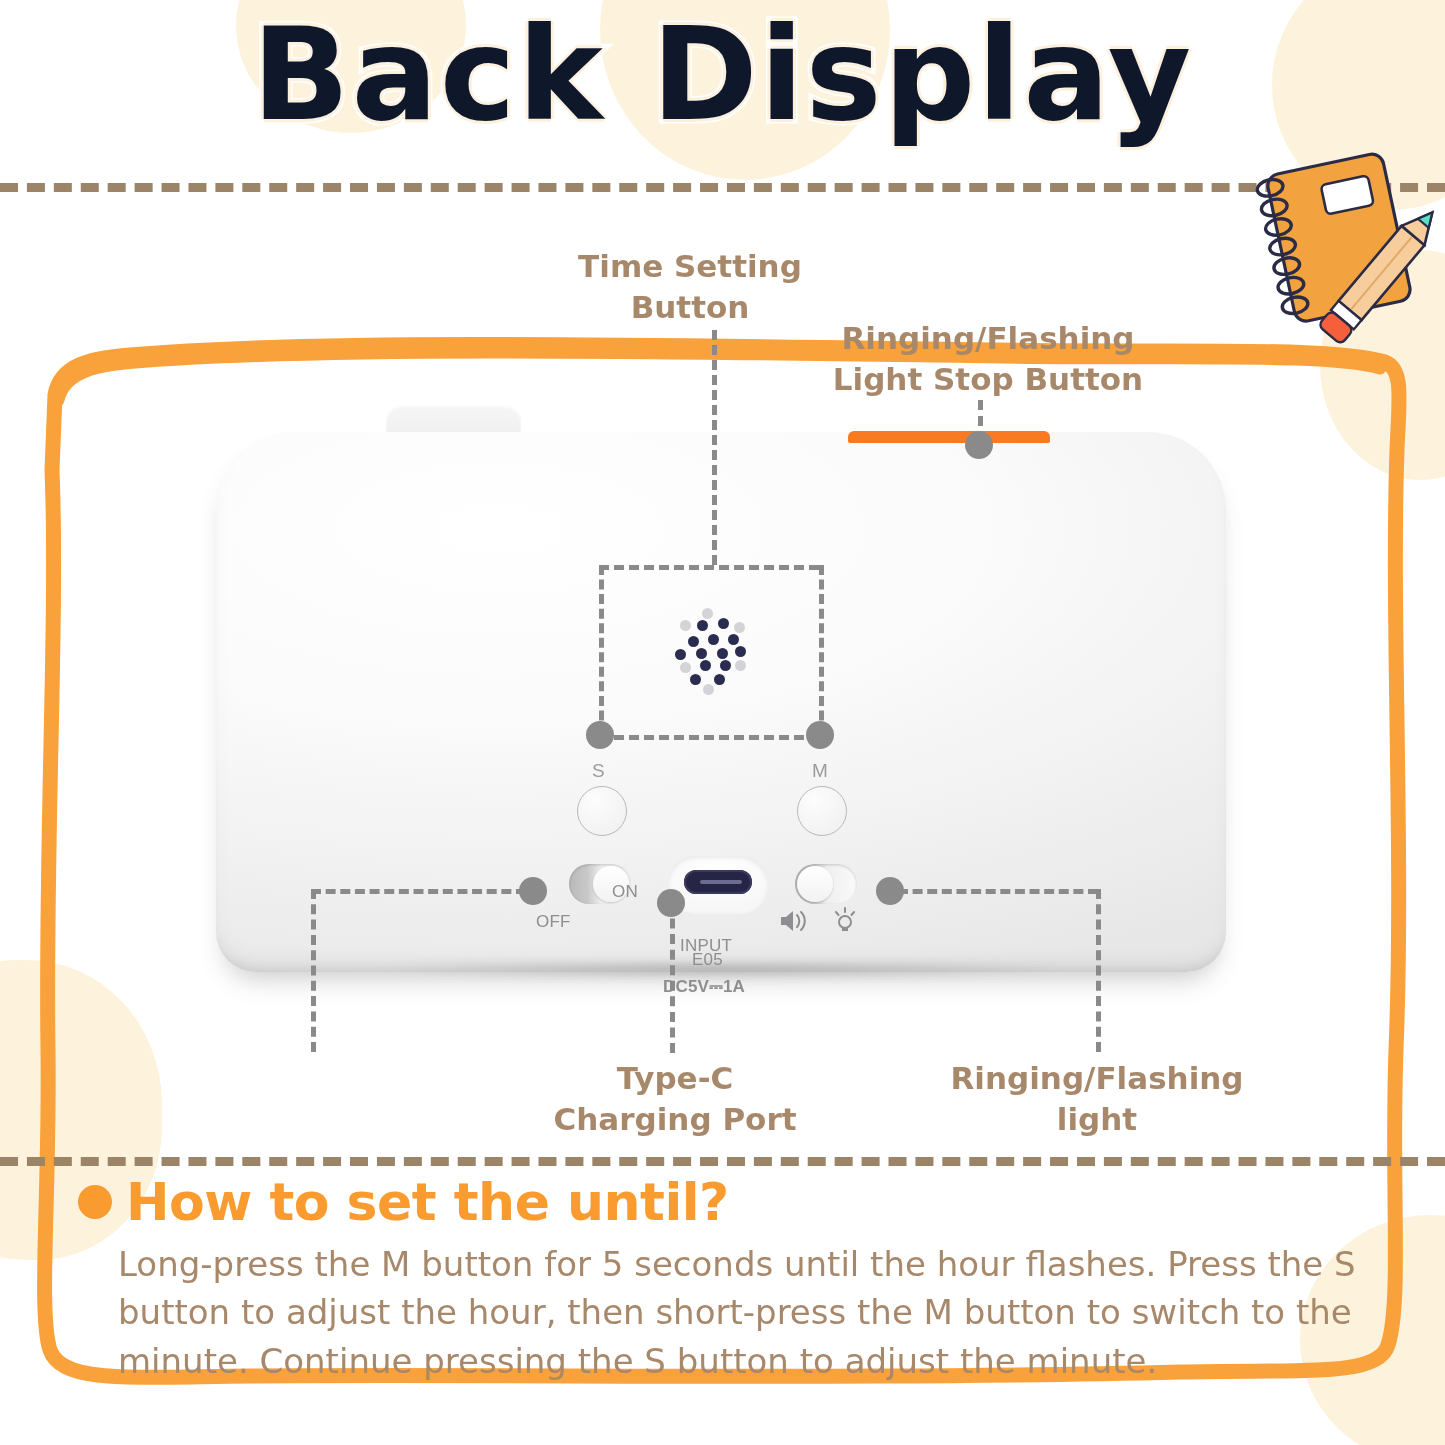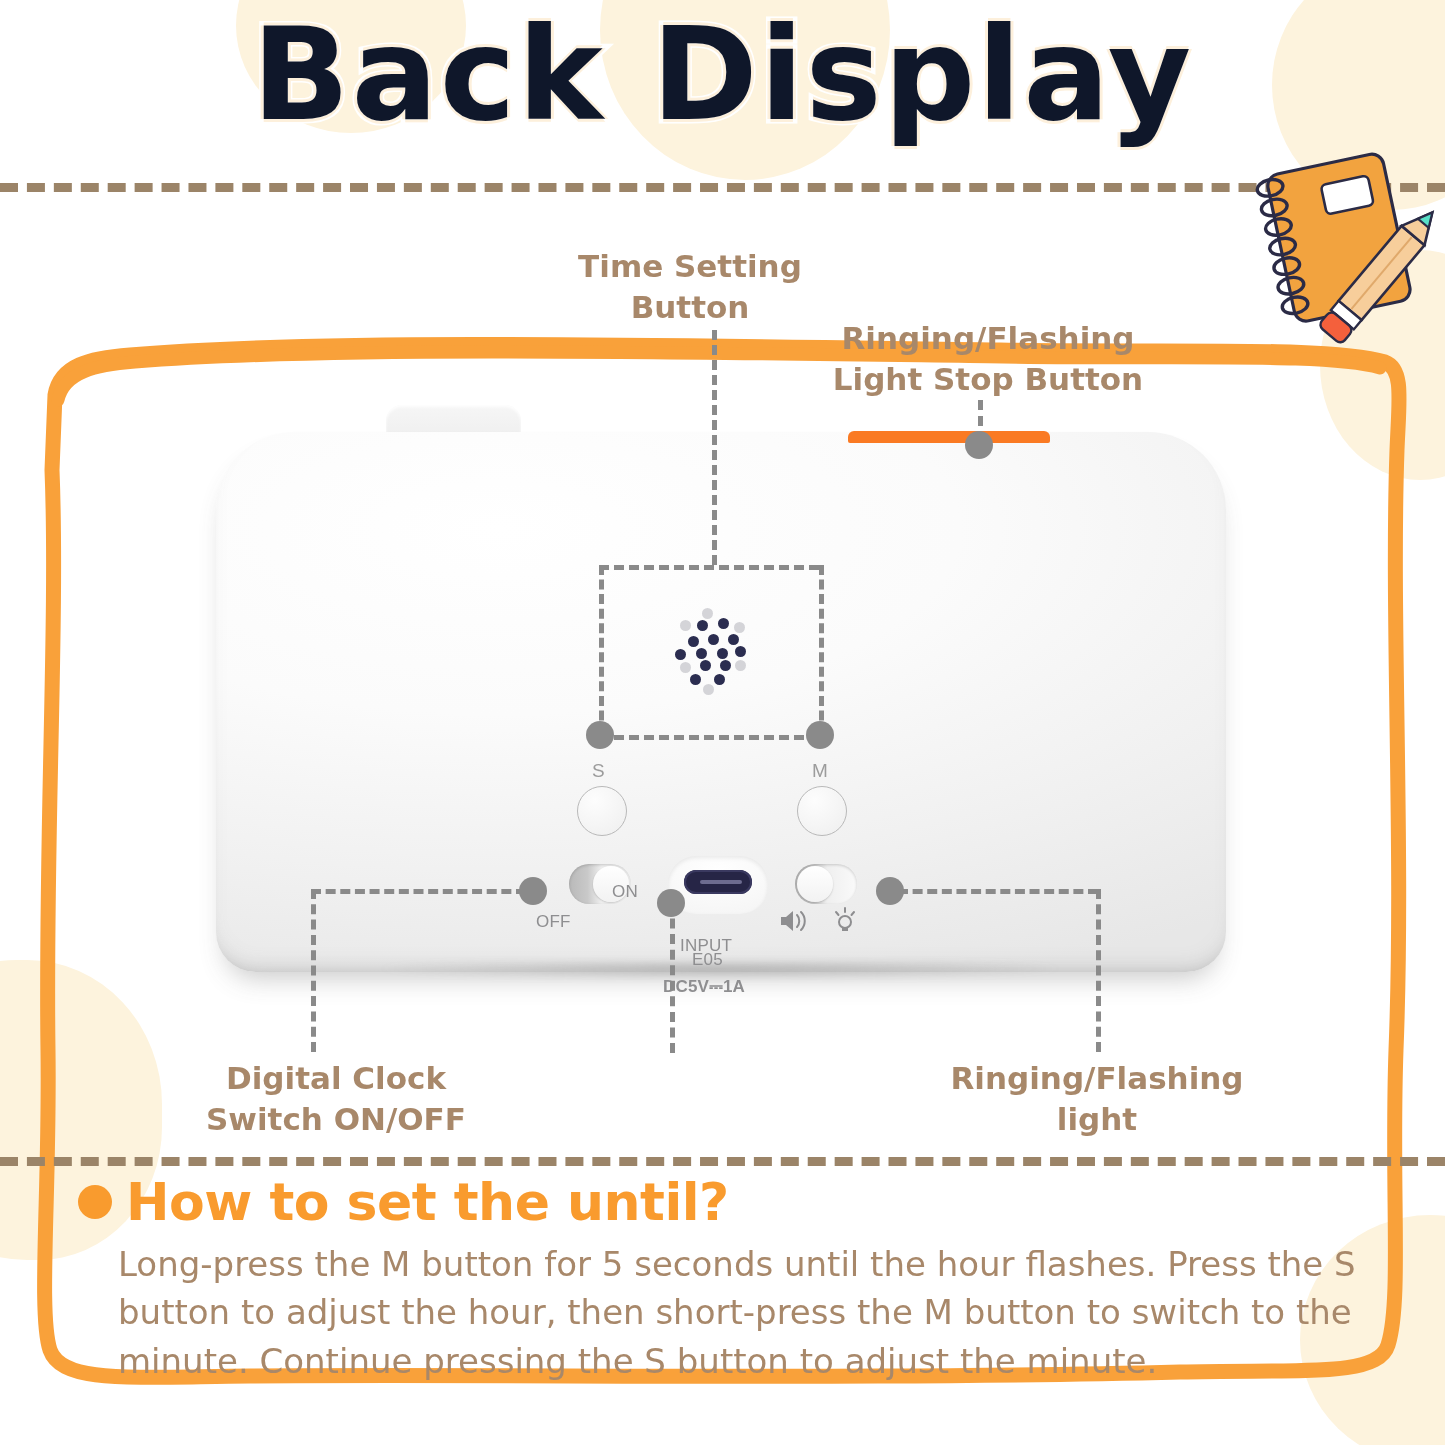--- a/index.html
+++ b/index.html
@@ -312,23 +312,23 @@
   <div class="dot" style="left:876px;top:877px;"></div>
   <div class="lead h" style="left:898px;top:889px;width:200px;"></div>
   <div class="lead v" style="left:1096px;top:889px;height:163px;"></div>
 
   <div class="callout" style="left:540px;top:246px;width:300px;">Time Setting
 Button</div>
 
   <div class="callout" style="left:828px;top:318px;width:320px;">Ringing/Flashing
 Light Stop Button</div>
 
-  <div class="callout" style="left:186px;top:1058px;width:300px;">Digital Clock
-Switch ON/OFF</div>
-
+
+  <div class="callout" style="left:540px;top:1058px;width:270px;">Type-C
+Charging Port</div>
 
   <div class="callout" style="left:942px;top:1058px;width:310px;">Ringing/Flashing
 light</div>
 
   <div id="howto">
     <div id="howto-head">
       <span id="howto-bullet"></span>
       <span>How to set the until?</span>
     </div>
     <div id="howto-body">Long-press the M button for 5 seconds until the hour flashes. Press the S button to adjust the hour, then short-press the M button to switch to the minute. Continue pressing the S button to adjust the minute.</div>

